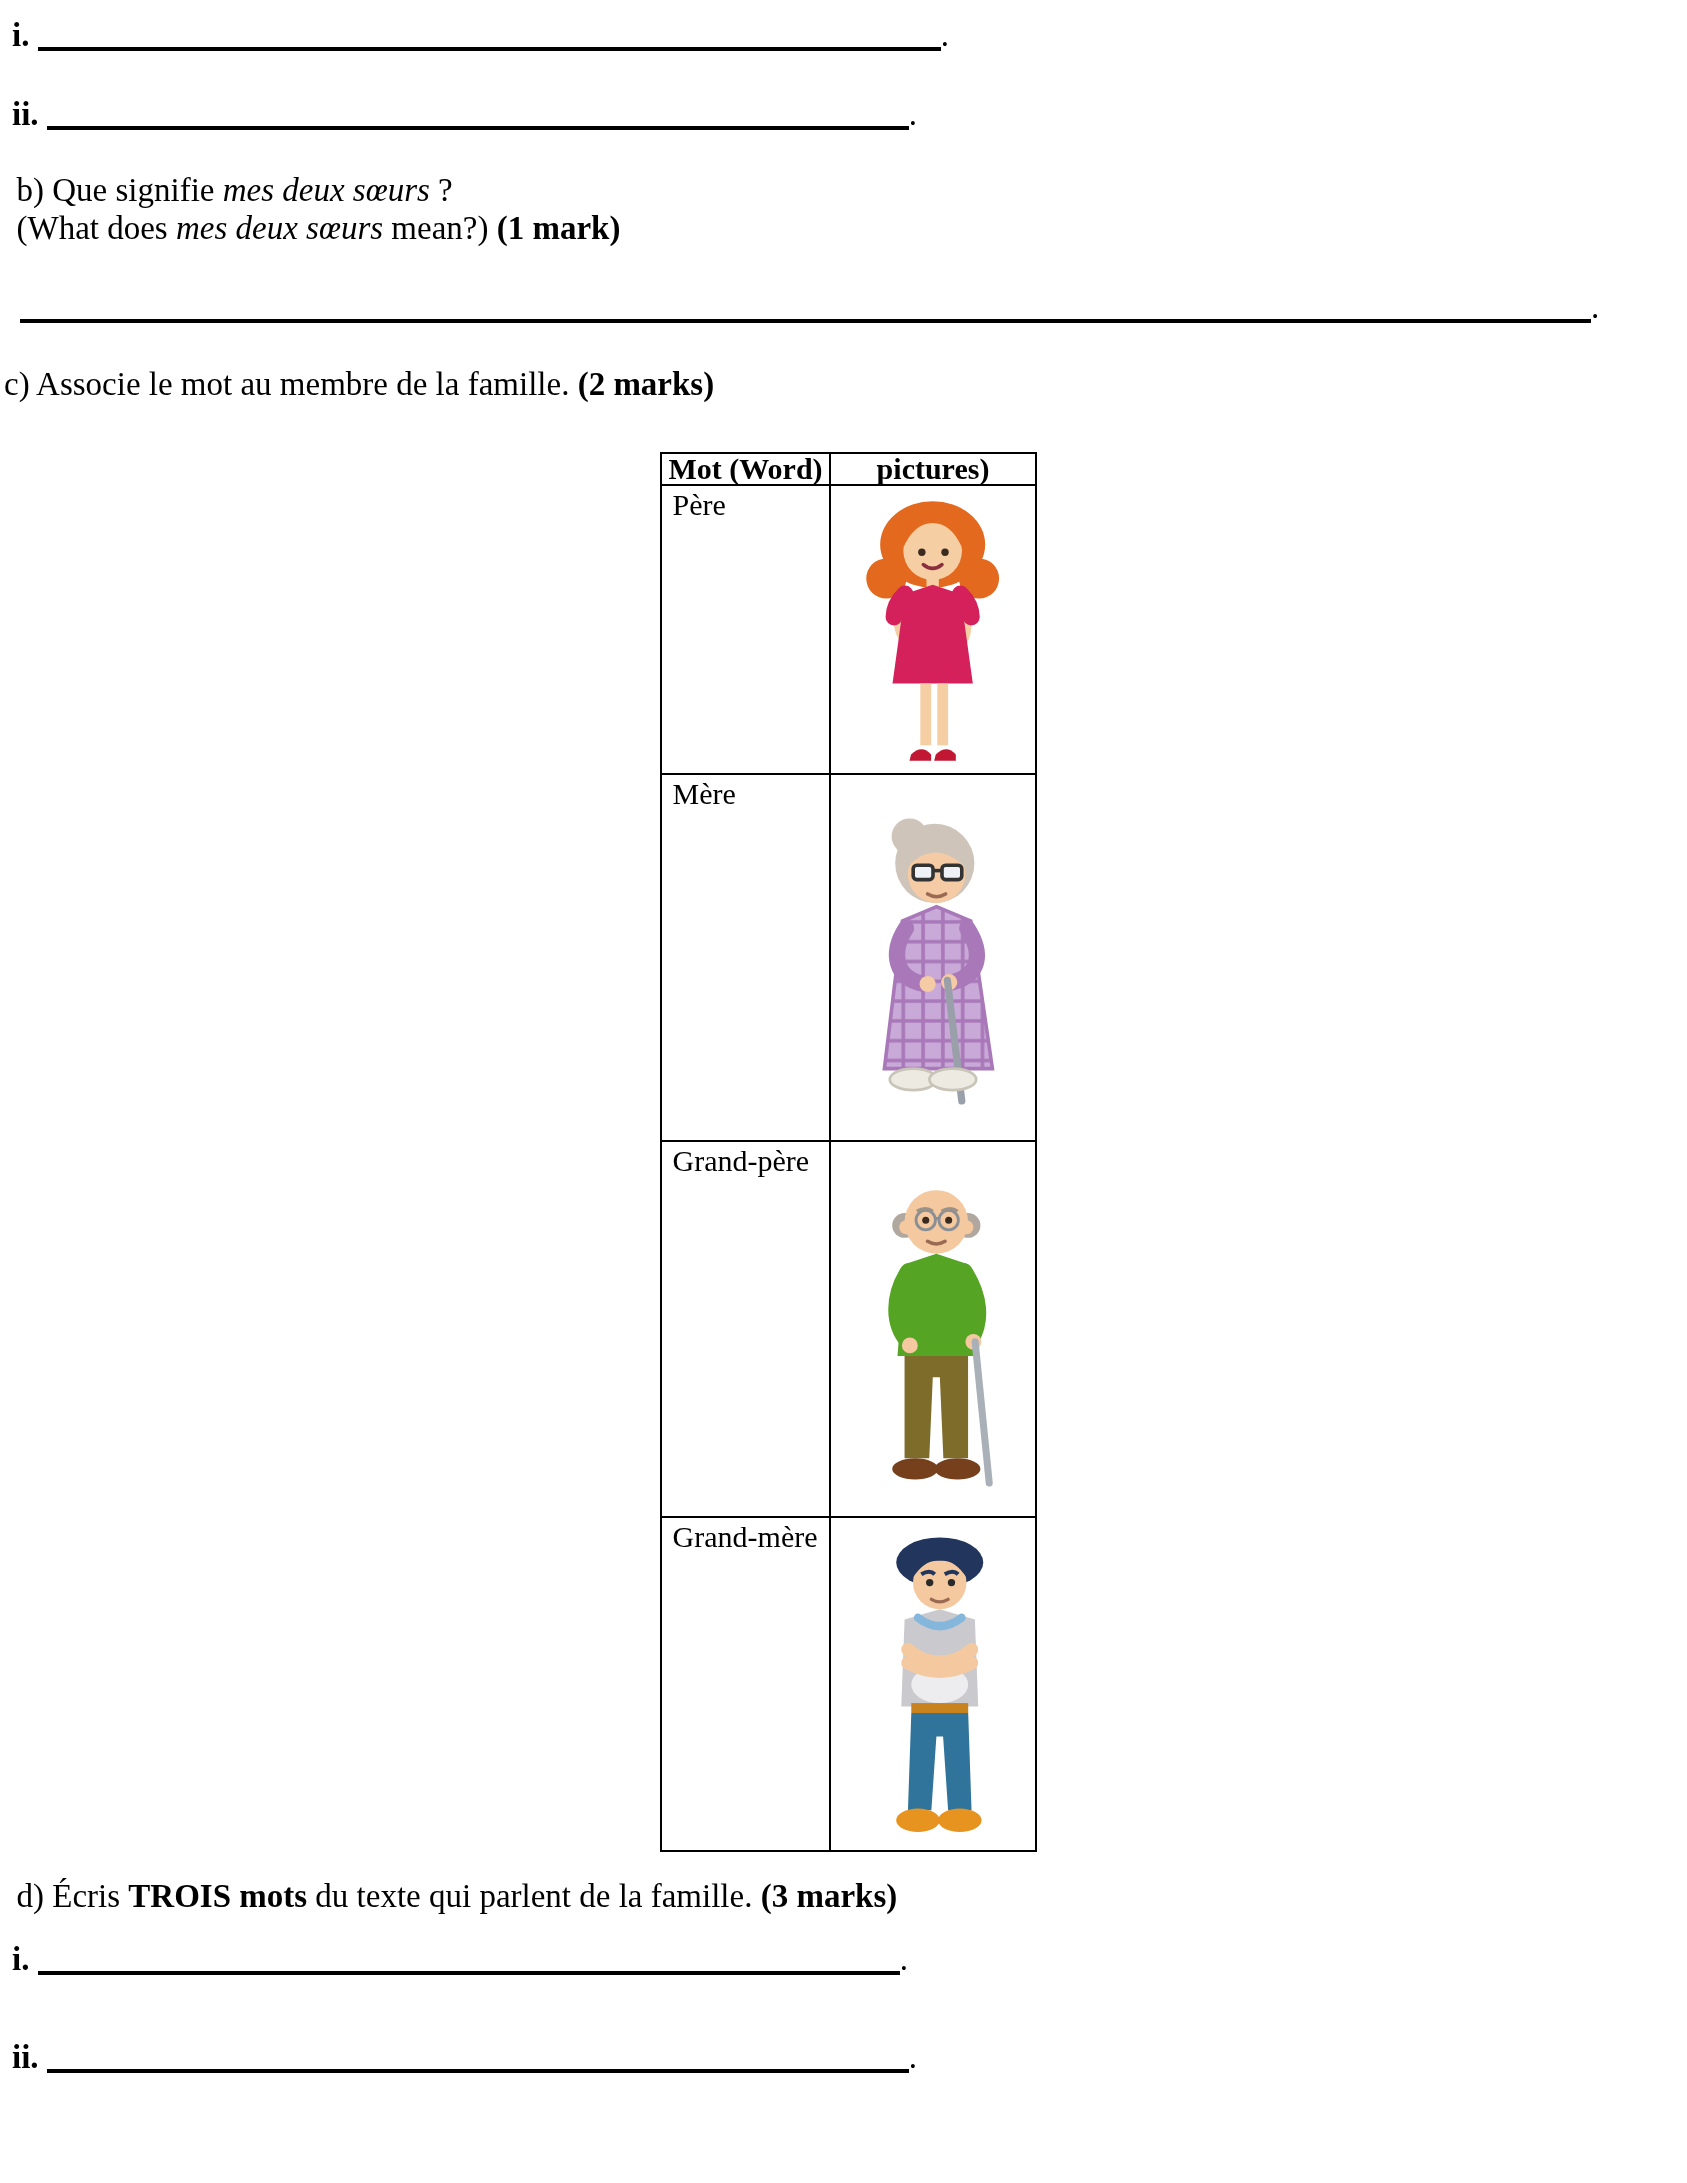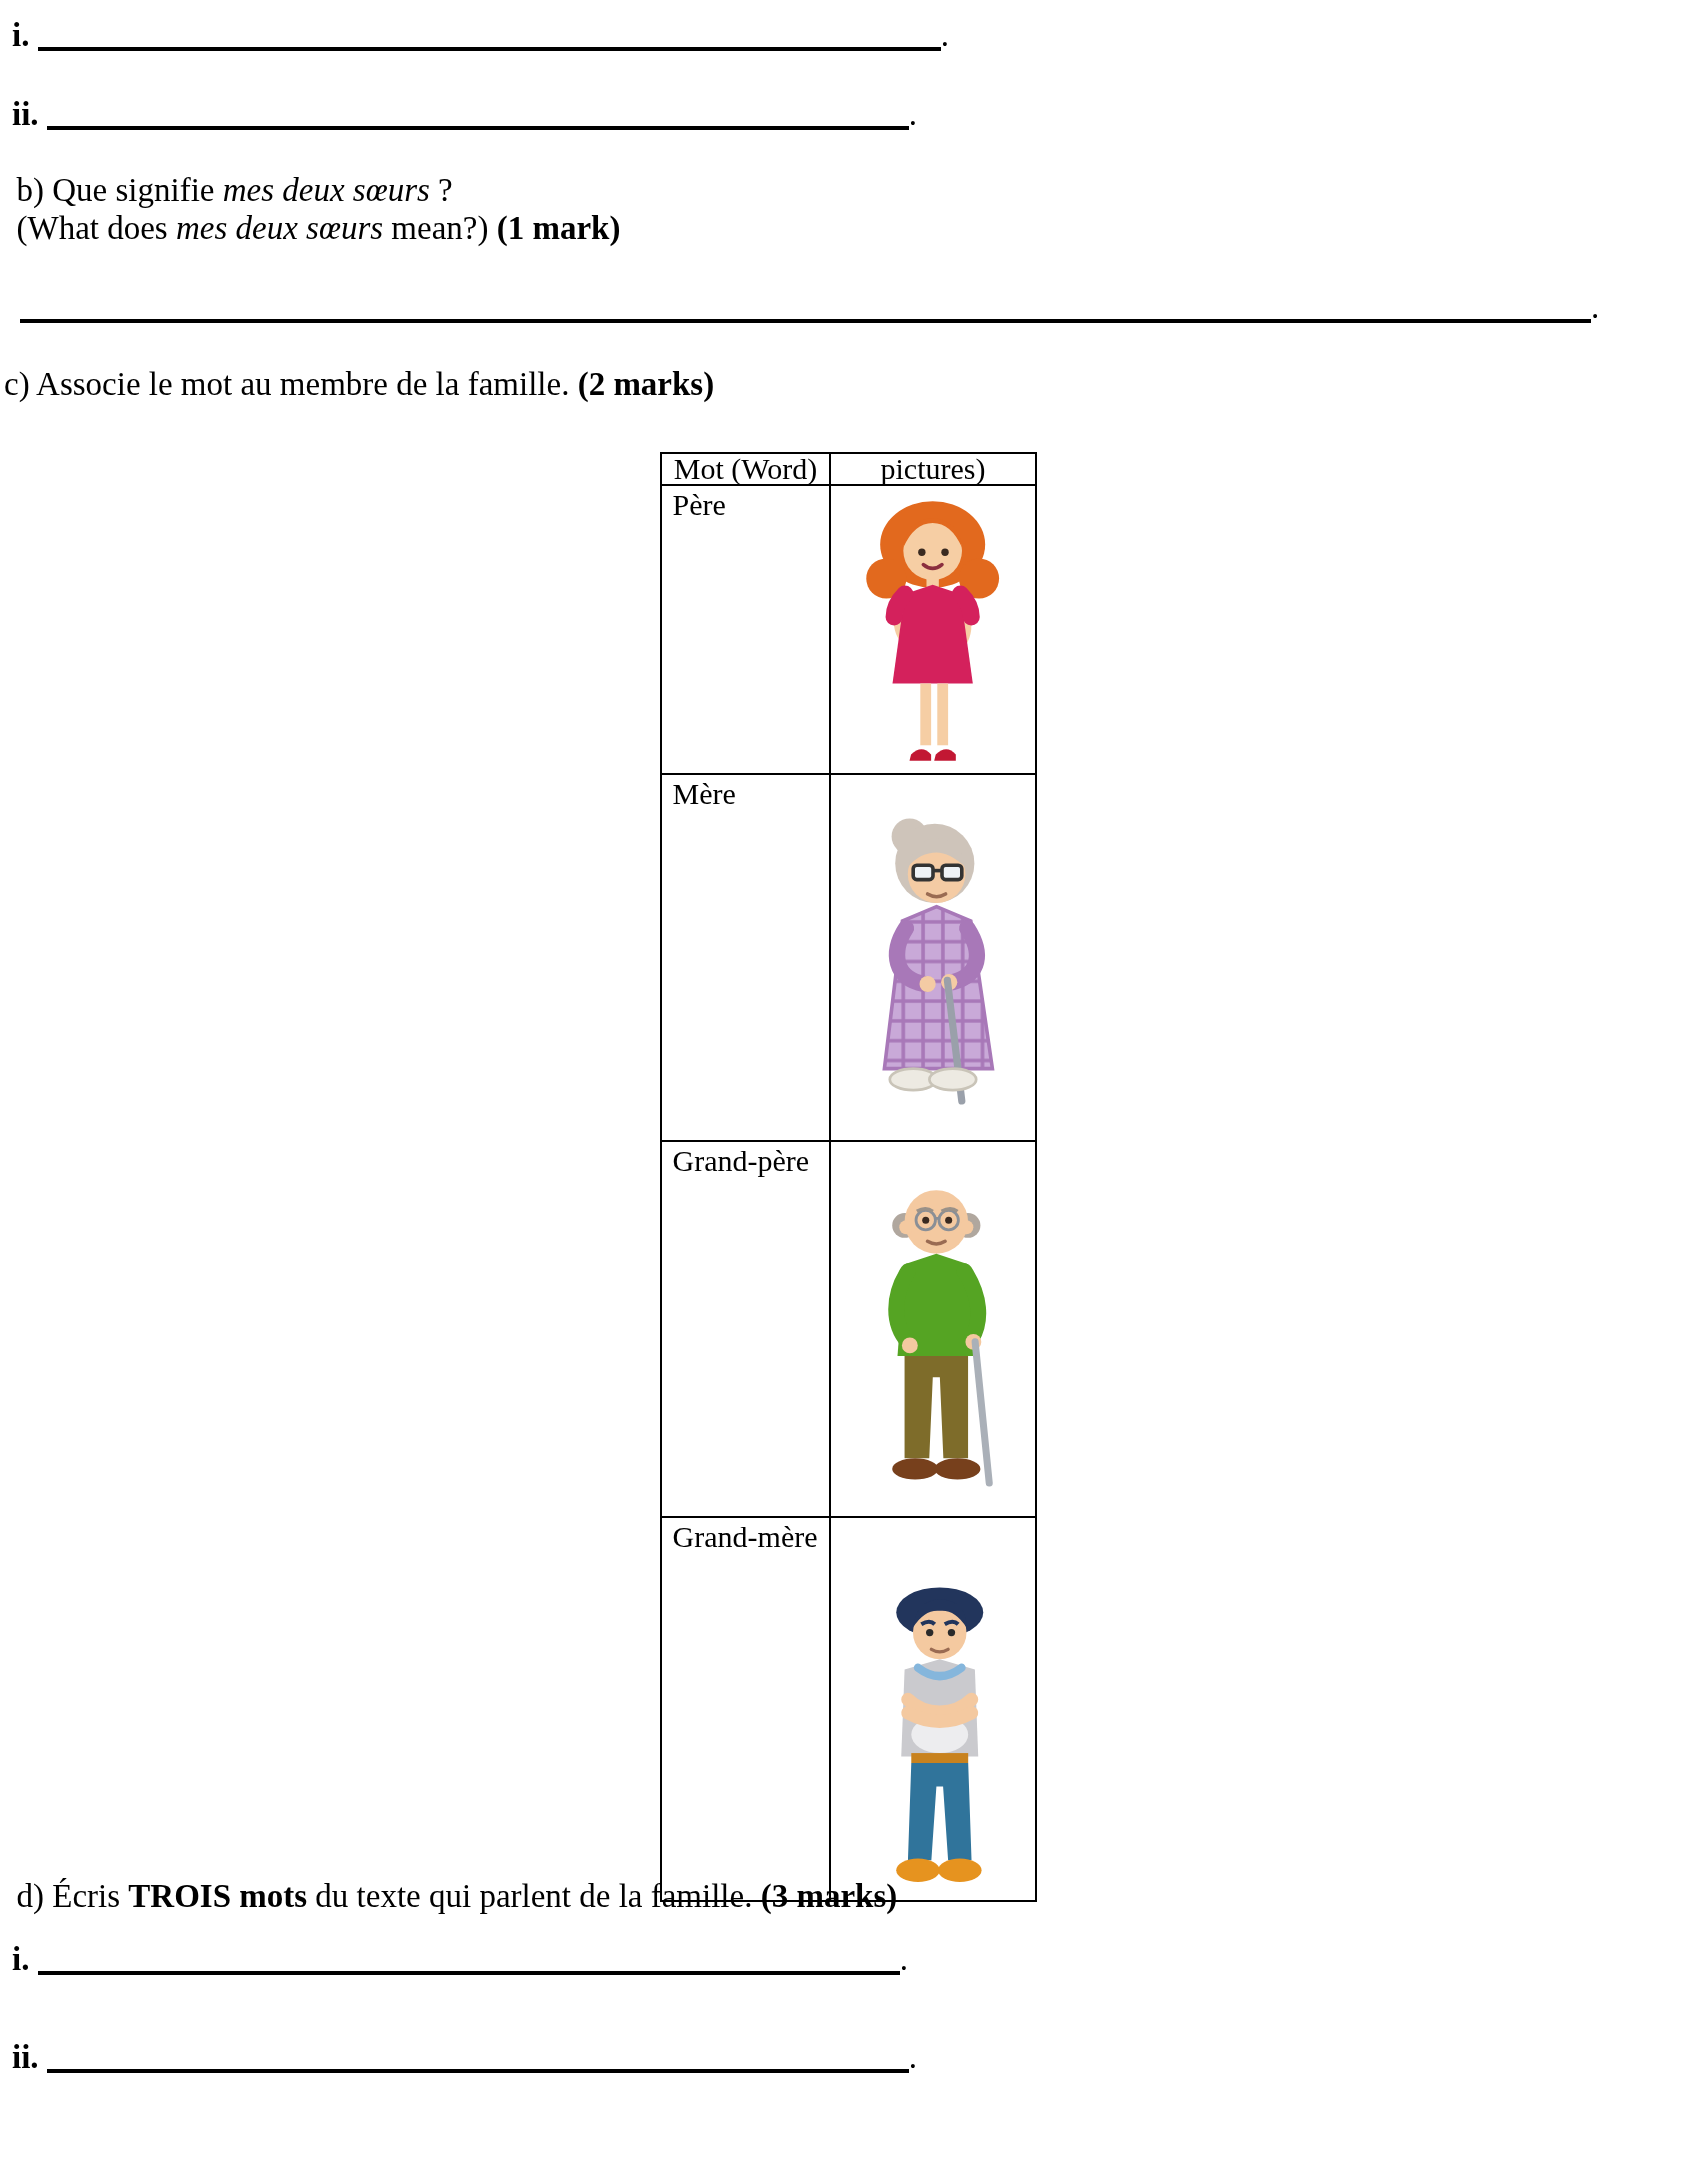--- a/index.html
+++ b/index.html
@@ -29,35 +29,35 @@
   }
   .match th,.match td{
     border:2.6px solid #000;
     box-sizing:border-box;
     padding:0;
   }
   .col-word{width:169px;}
   .col-pic{width:206px;}
   .match th{
     height:32px;text-align:center;vertical-align:middle;
-    font-size:30px;font-weight:normal;line-height:30px;margin-top:48px;
+    font-size:30px;font-weight:bold;line-height:30px;margin-top:48px;
   }
   .match td.word{
     vertical-align:top;text-align:left;
     font-size:30px;line-height:34px;
     padding:2px 4px 0 10.6px;
   }
   .match td.pic{
     vertical-align:bottom;text-align:center;
     padding:0 0 2.6px 0;
   }
   tr.r1 td{height:289px;border-radius:10px;}
   tr.r2 td{height:367px;}
   tr.r3 td{height:376px;}
-  tr.r4 td{height:384px;}
+  tr.r4 td{height:334px;}
   svg{display:inline-block;vertical-align:bottom;}
 </style>
 </head>
 <body>
 
 <div class="page">
 
   <div class="abs" style="left:12px;top:16px;">
     <span class="lbl">i.</span>
     <span class="blank" style="width:903px;"></span><span>.</span>

